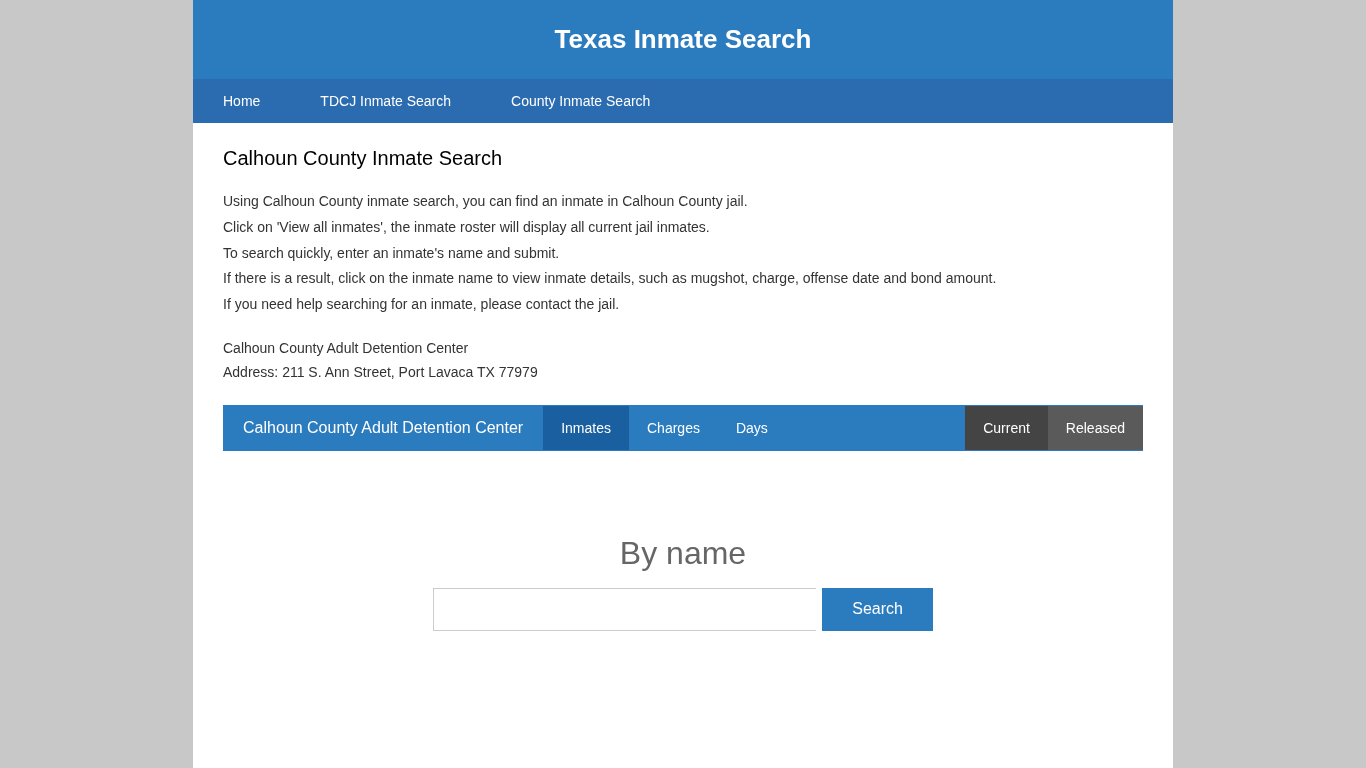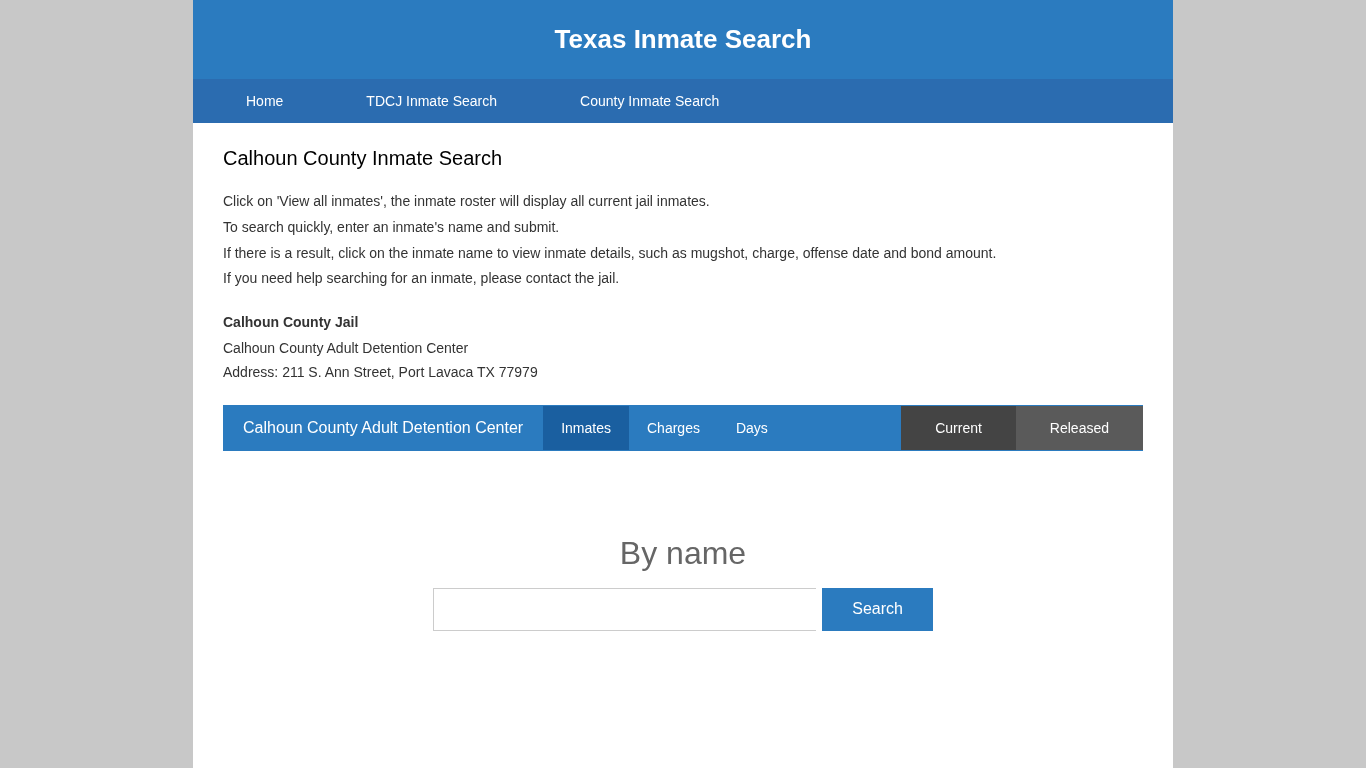--- a/index.html
+++ b/index.html
@@ -32,21 +32,20 @@
       display: flex;
       align-items: stretch;
     }
     .nav-item {
       color: #fff;
       padding: 14px 30px;
       cursor: pointer;
       font-size: 14px;
       text-decoration: none;
       display: block;
-      margin-left: 23px;
     }
     
     #main-content {
       padding: 24px 30px;
     }
     #page-heading {
       font-size: 20px;
       font-weight: normal;
       margin-bottom: 20px;
     }
@@ -92,21 +91,21 @@
     }
     .tab-btn.active {
       background: #1a5fa0;
     }
     .tab-spacer {
       flex: 1;
     }
     .tab-btn.right-tab {
       background: #5a5a5a;
       color: #fff;
-      padding: 14px 34px;
+      padding: 14px 18px;
       cursor: pointer;
       border: none;
       outline: none;
       font-size: 14px;
     }
     .tab-btn.right-tab.active {
       background: #444;
     }
     
     #by-name-section {
@@ -157,28 +156,28 @@
   <nav id="main-nav">
     <a class="nav-item">Home</a>
     <a class="nav-item">TDCJ Inmate Search</a>
     <a class="nav-item">County Inmate Search</a>
   </nav>
 
   <div id="main-content">
     <h1 id="page-heading">Calhoun County Inmate Search</h1>
 
     <div id="description-block">
+      <p>Using Calhoun County inmate search, you can find an inmate in Calhoun County jail.</p>
       <p>Click on 'View all inmates', the inmate roster will display all current jail inmates.</p>
       <p>To search quickly, enter an inmate's name and submit.</p>
       <p>If there is a result, click on the inmate name to view inmate details, such as mugshot, charge, offense date and bond amount.</p>
       <p>If you need help searching for an inmate, please contact the jail.</p>
     </div>
 
     <div id="jail-info">
-      <div id="jail-name">Calhoun County Jail</div>
       <div>Calhoun County Adult Detention Center</div>
       <div>Address: 211 S. Ann Street, Port Lavaca TX 77979</div>
     </div>
 
     <div id="detention-bar">
       <span id="detention-name">Calhoun County Adult Detention Center</span>
       <button class="tab-btn active">Inmates</button>
       <button class="tab-btn">Charges</button>
       <button class="tab-btn">Days</button>
       <div class="tab-spacer"></div>

